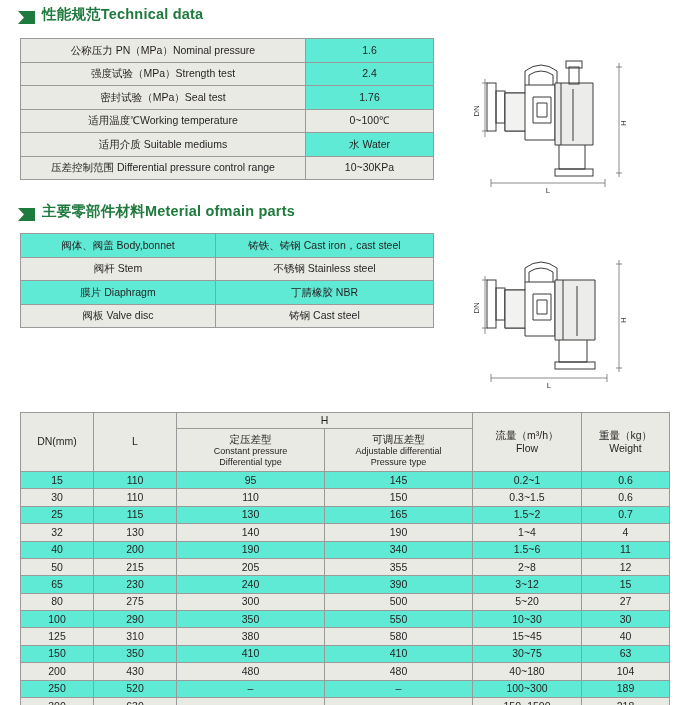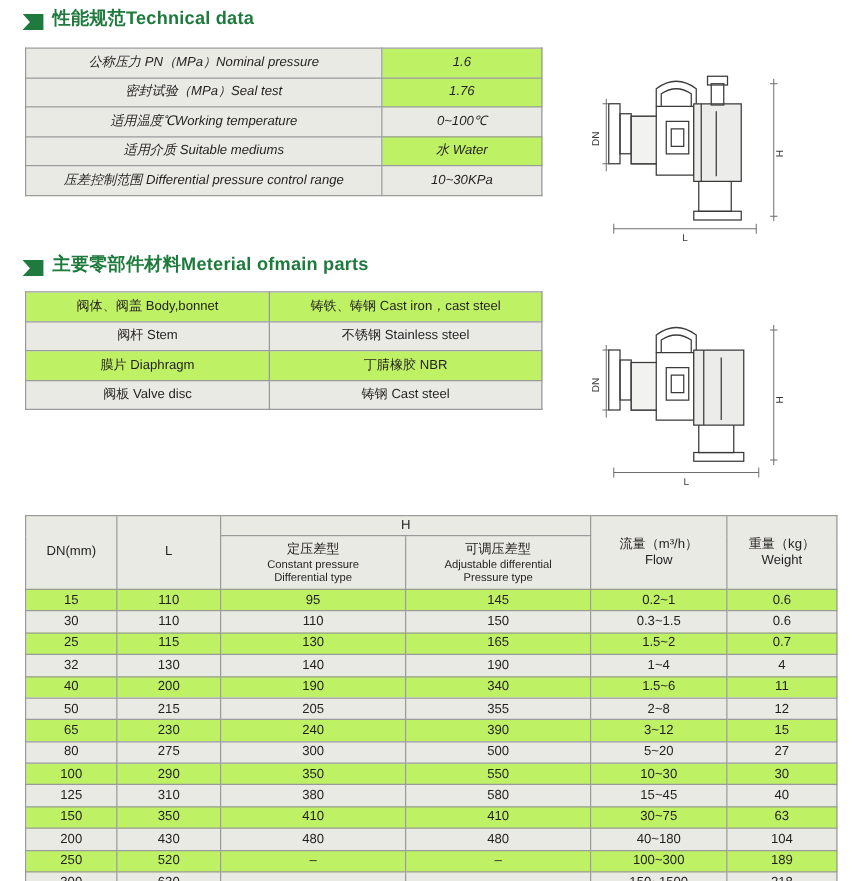--- a/index.html
+++ b/index.html
@@ -42,28 +42,27 @@
   td, th {
     border: 1px solid #9a9a9a;
     font-size: 10.5px;
     font-weight: normal;
     text-align: center;
     vertical-align: middle;
     padding: 0 2px;
     line-height: 1.25;
   }
   .shade { background: #e9eae4; }
-  .white { background: #bef264; }
+  .white { background: #5eead4; }
 
   
   #tech-table {
     position: absolute;
     left: 20px; top: 38px;
     width: 413px;
-    font-style: italic;
   }
   #tech-table td { height: 23.5px; }
   #tech-table td.lbl { text-align: center; }
 
   
   #mat-table {
     position: absolute;
     left: 20px; top: 233px;
     width: 413px;
   }
@@ -111,20 +110,24 @@
 
   <table id="tech-table">
     <colgroup>
         <col style="width:285px">
         <col style="width:128px">
       </colgroup>
     <tbody>
       <tr>
         <td class="shade lbl">公称压力 PN（MPa）Nominal pressure</td>
         <td class="white">1.6</td>
+      </tr>
+      <tr>
+        <td class="shade lbl">强度试验（MPa）Strength test</td>
+        <td class="white">2.4</td>
       </tr>
       <tr>
         <td class="shade lbl">密封试验（MPa）Seal test</td>
         <td class="white">1.76</td>
       </tr>
       <tr>
         <td class="shade lbl">适用温度℃Working temperature</td>
         <td class="shade">0~100℃</td>
       </tr>
       <tr>

